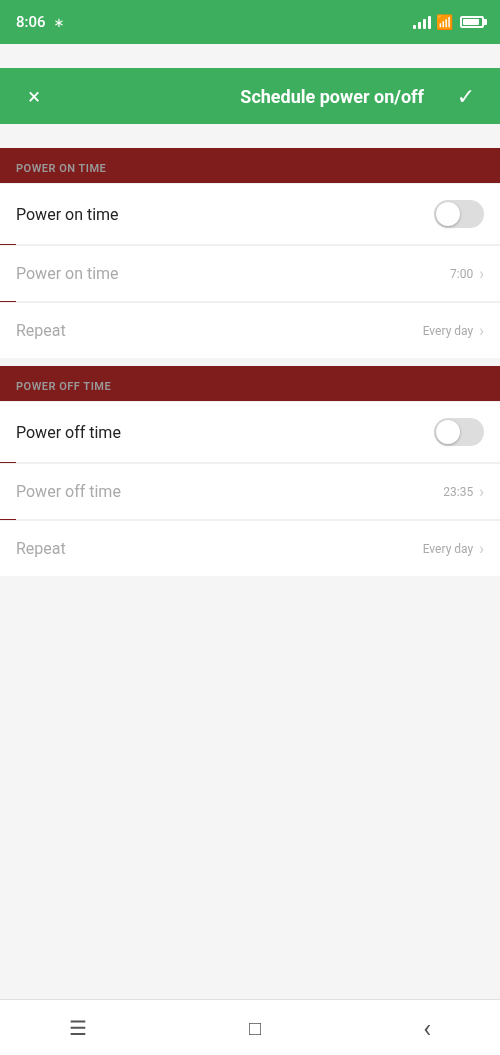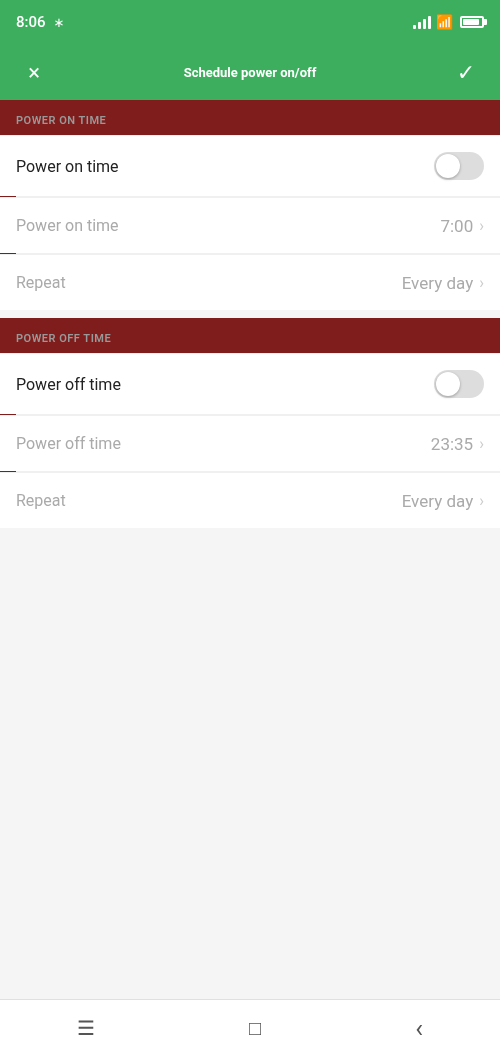--- a/index.html
+++ b/index.html
@@ -1,16 +1,16 @@
 <!DOCTYPE html>
 <html><head>
   <meta charset="utf-8">
   <meta name="viewport" content="width=device-width, initial-scale=1">
   <style>
-    * { margin: 0; padding: 0; box-sizing: border-box; }
+    * { margin: 0; padding: 0; box-sizing: border-box; gap: 24px; }
 
     body {
       width: 500px;
       min-height: 1055px;
       font-family: -apple-system, 'Roboto', sans-serif;
       background: #f5f5f5;
       display: flex;
       flex-direction: column;
     }
 
@@ -82,24 +82,24 @@
     .app-bar {
       background: #3dae5e;
       height: 56px;
       display: flex;
       align-items: center;
       justify-content: space-between;
       padding: 0 16px;
     }
     .app-bar-title {
       color: white;
-      font-size: 13px;
+      font-size: 18px;
       font-weight: bold;
       flex: 1;
-      text-align: center;
+      text-align: right;
     }
     .app-bar-icon {
       color: white;
       font-size: 22px;
       cursor: pointer;
       width: 36px;
       text-align: center;
     }
 
     
@@ -141,21 +141,21 @@
     .row-label-disabled {
       font-size: 16px;
       color: #aaa;
     }
     .row-right {
       display: flex;
       align-items: center;
       gap: 6px;
     }
     .row-value {
-      font-size: 17px;
+      font-size: 12px;
       color: #aaa;
     }
     .chevron {
       color: #ccc;
       font-size: 16px;
     }
 
     
     .toggle {
       width: 50px;

